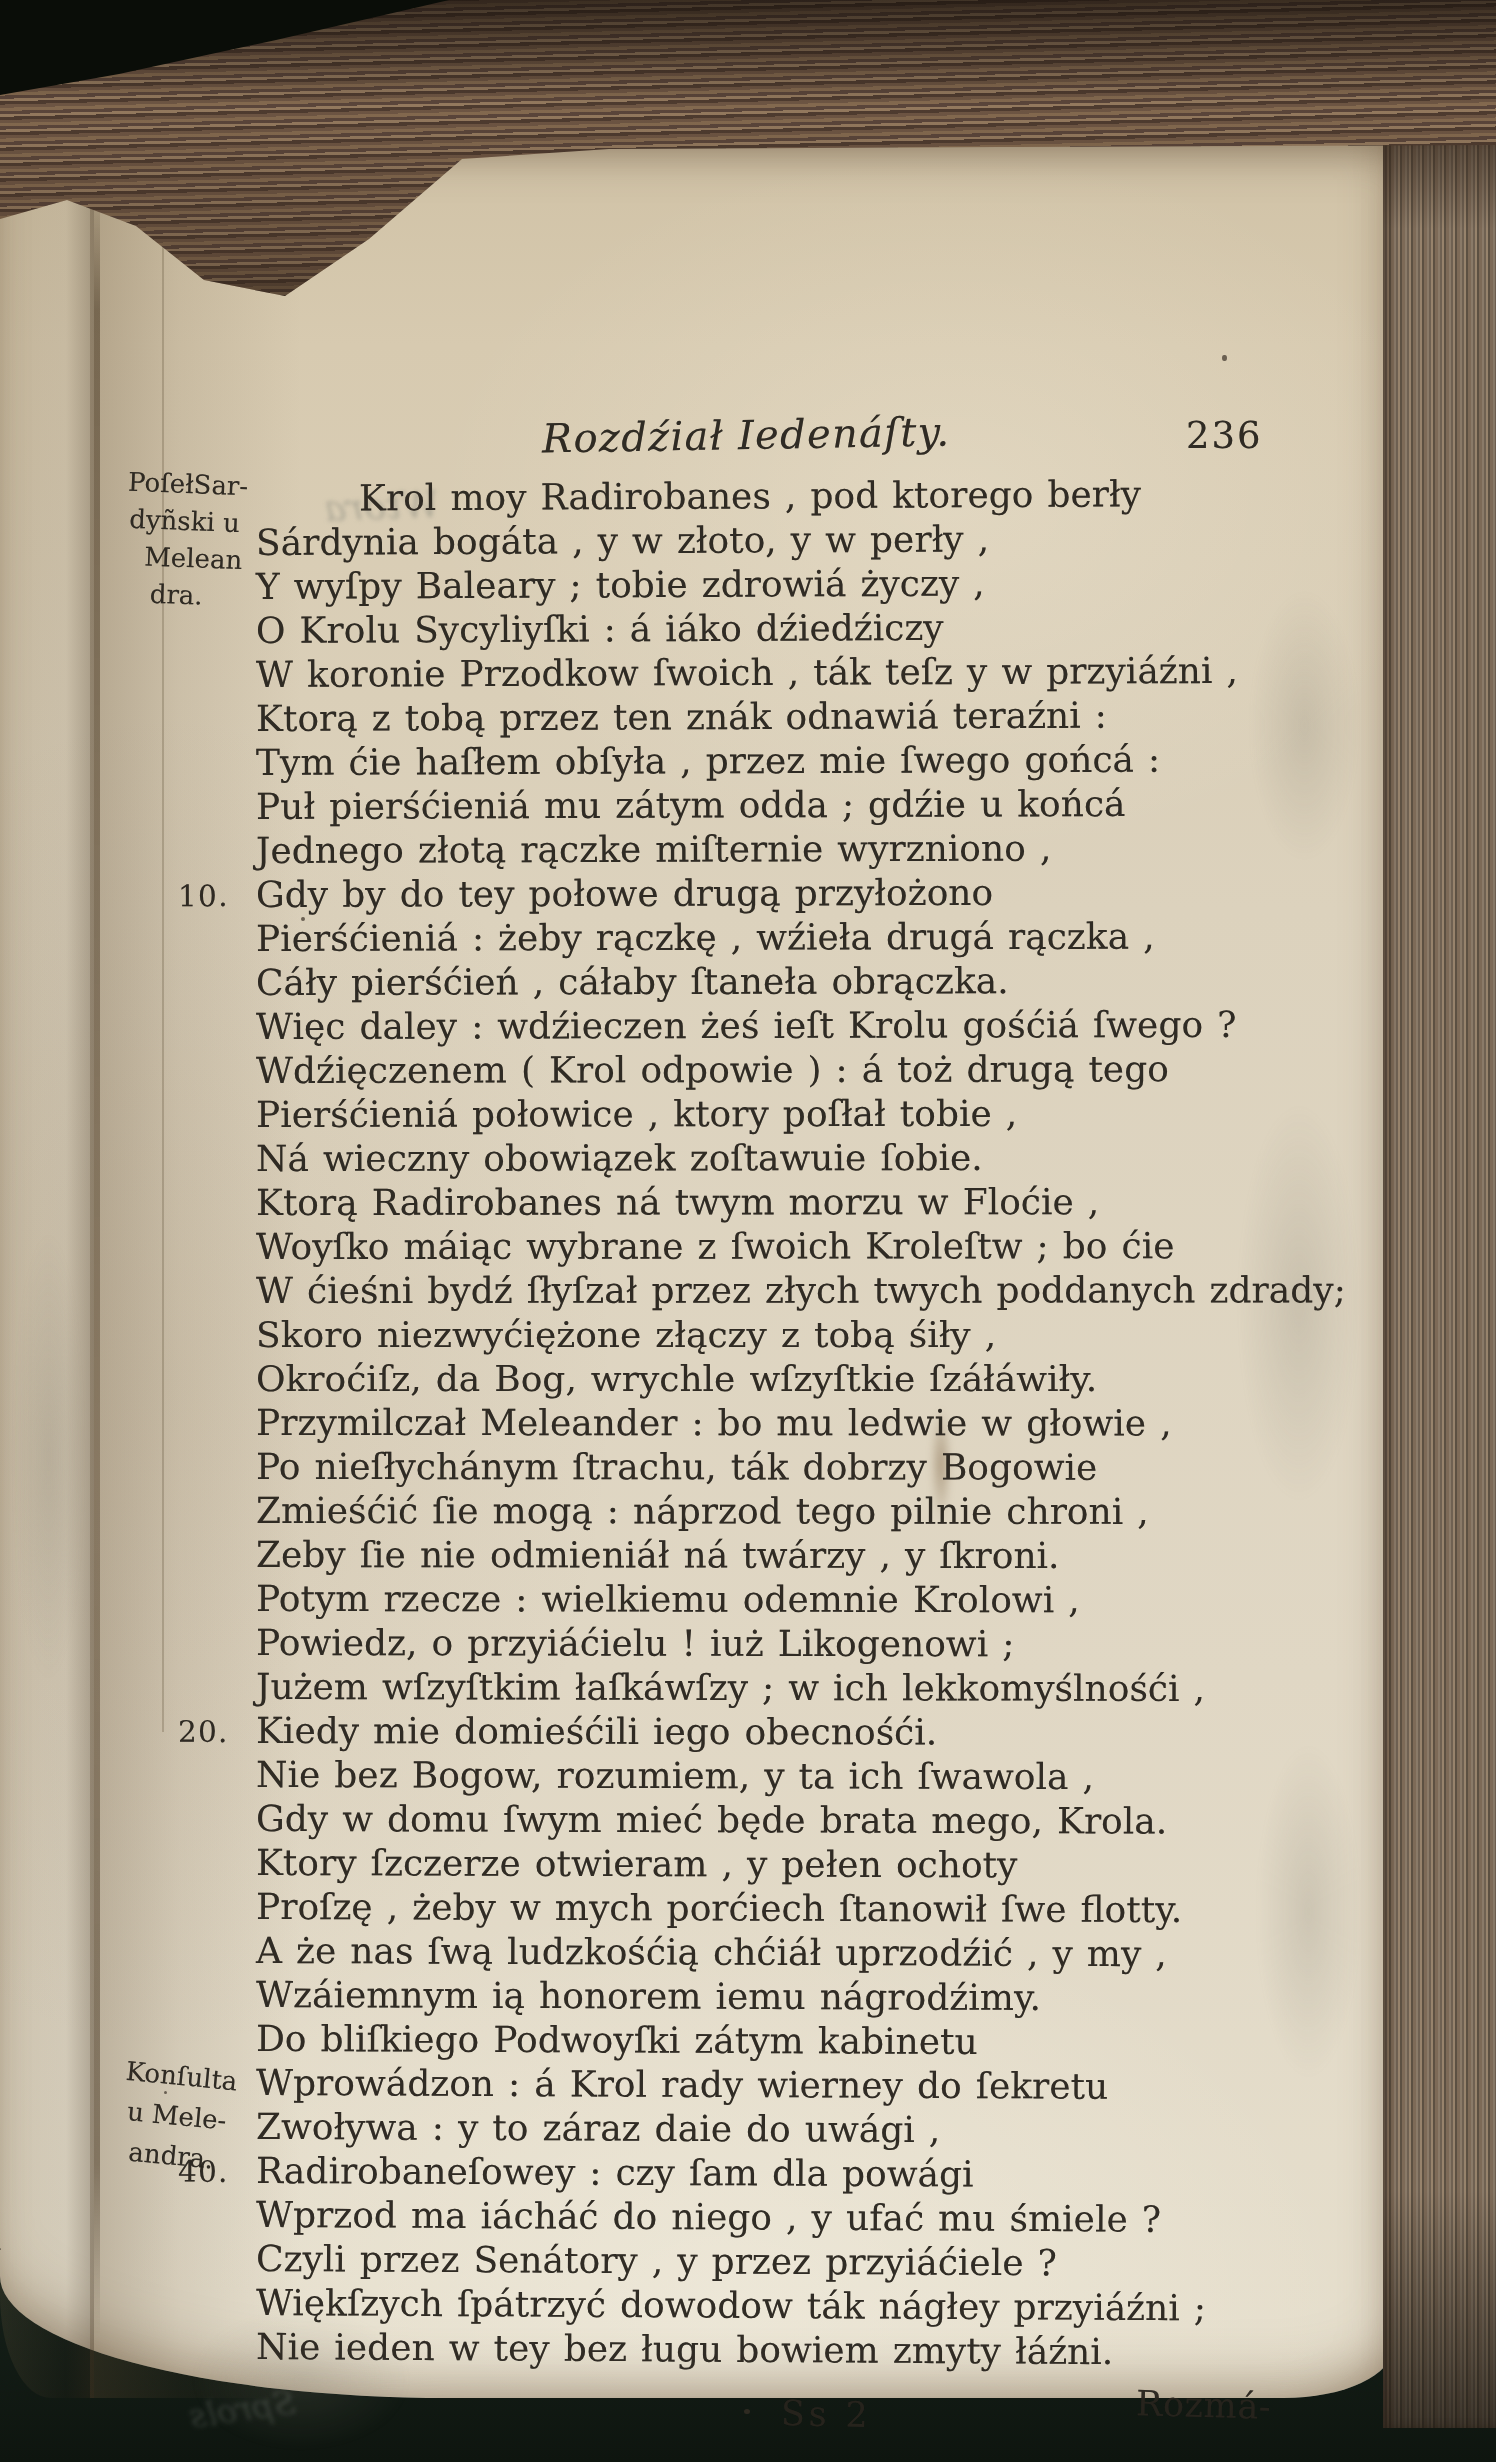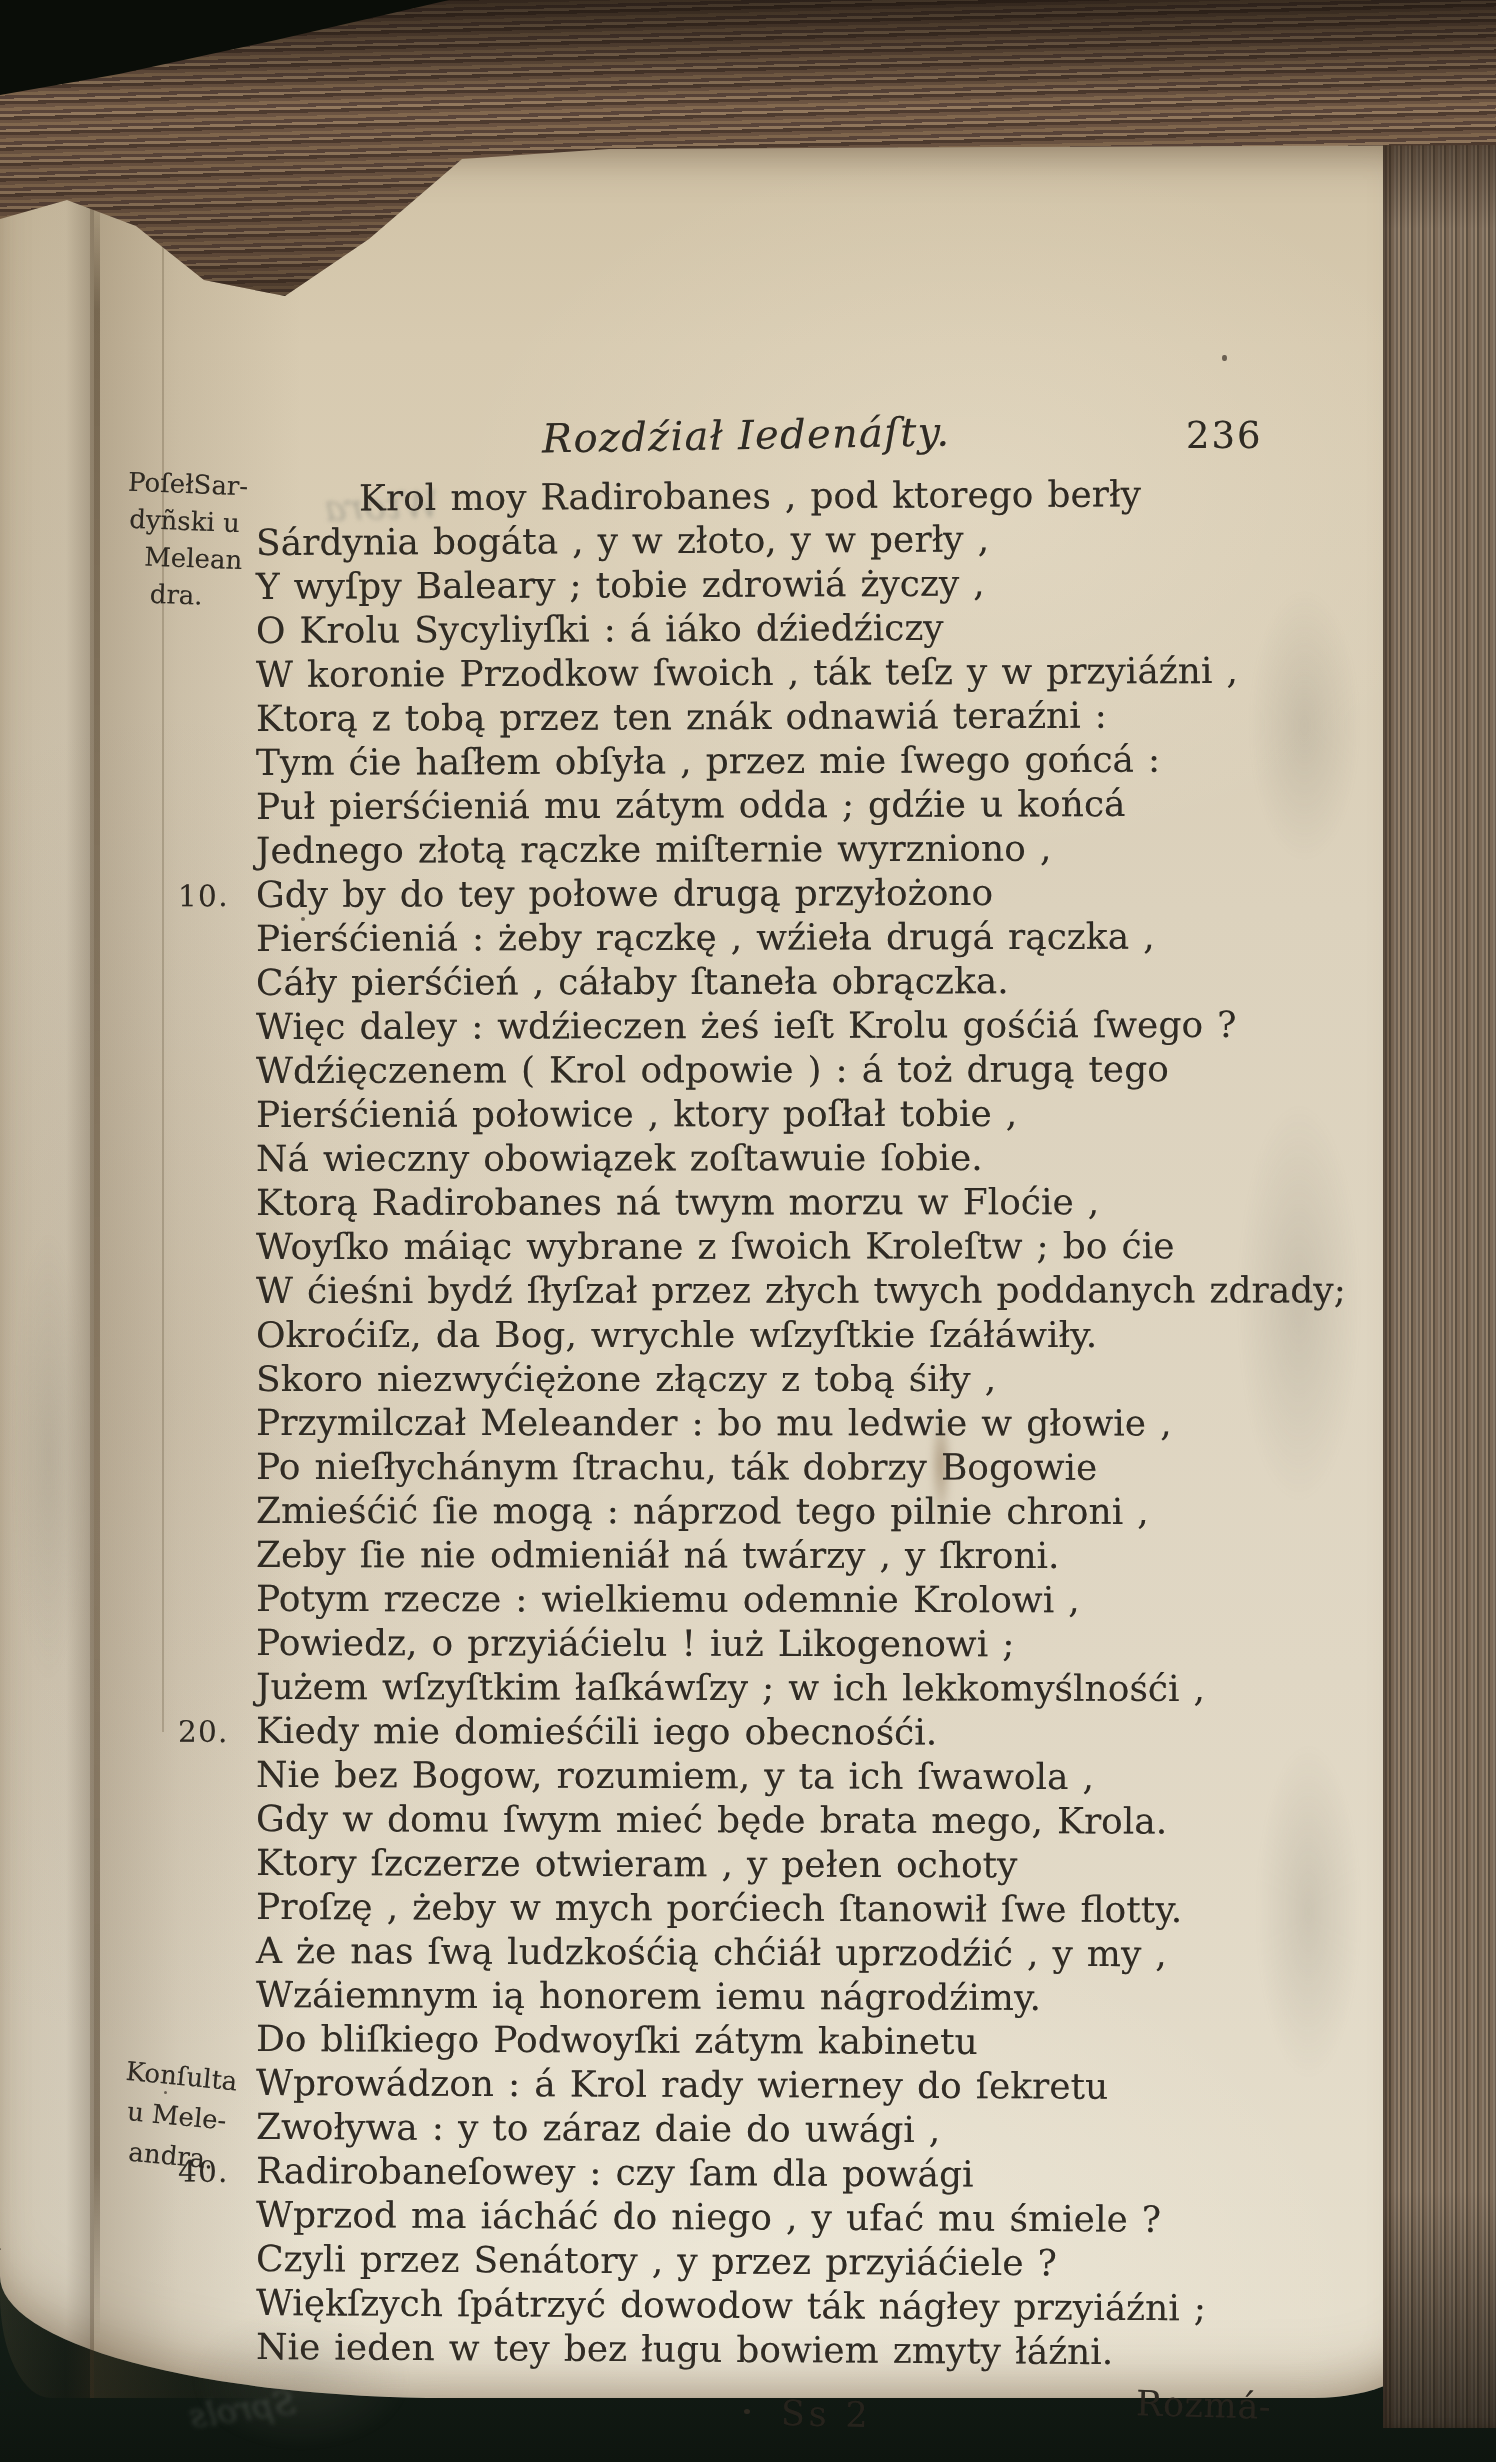--- a/index.html
+++ b/index.html
@@ -16,21 +16,21 @@
     background:
       radial-gradient(834px 577px at 68% 16%, rgba(255,250,236,.22), transparent 62%),
       radial-gradient(641px 962px at 12% 55%, rgba(140,115,80,.12), transparent 70%),
       radial-gradient(962px 641px at 52% 96%, rgba(255,252,242,.30), transparent 65%),
       linear-gradient(180deg,#d0c2a6 0,#d7cab0 9%,#dcd2bd 34%,#e0d7c4 68%,#e6dfcd 100%);
     border-bottom-left-radius:449px 122px;
     border-bottom-right-radius:109px 51px;
     box-shadow:
       inset 0 29.5px 45px -22px rgba(80,60,40,.55),
       inset -23px 0 45px -16.7px rgba(120,95,70,.38),
-      inset 0 -38px 58px -29.5px rgba(110,88,60,.5); padding-left: 30px;}
+      inset 0 -38px 58px -29.5px rgba(110,88,60,.5);}
 
   
   .gutter-shade{position:absolute;left:90px;top:0;width:212px;height:100%;
     background:linear-gradient(90deg, rgba(96,76,50,.30), rgba(96,76,50,.12) 42%, transparent 100%);}
   .crease-line{position:absolute;left:94px;top:38px;width:5.8px;height:2155px;
     background:linear-gradient(180deg, transparent 0, rgba(70,54,34,.55) 6%, rgba(82,64,42,.45) 60%, rgba(70,54,34,.5) 92%, transparent);
     filter:blur(0.6px);}
   .crease-line2{position:absolute;left:162px;top:51px;width:1.9px;height:1539px;
     background:rgba(95,78,55,.28);filter:blur(0.6px);}
   .strip-shade{position:absolute;left:0;top:0;width:94px;height:100%;
@@ -158,22 +158,22 @@
         <div class="line" style="transform: rotate(-0.165deg);"><span class="marker">10.</span><span>Gdy by do tey połowe drugą przyłożono</span></div>
         <div class="line" style="transform: rotate(-0.15deg);"><span>Pierśćieniá : żeby rączkę , wźieła drugá rączka ,</span></div>
         <div class="line" style="transform: rotate(-0.135deg);"><span>Cáły pierśćień , cáłaby ſtaneła obrączka.</span></div>
         <div class="line" style="transform: rotate(-0.12deg);"><span>Więc daley : wdźieczen żeś ieſt Krolu gośćiá ſwego ?</span></div>
         <div class="line" style="transform: rotate(-0.105deg);"><span>Wdźięczenem ( Krol odpowie ) : á toż drugą tego</span></div>
         <div class="line" style="transform: rotate(-0.09deg);"><span>Pierśćieniá połowice , ktory poſłał tobie ,</span></div>
         <div class="line" style="transform: rotate(-0.075deg);"><span>Ná wieczny obowiązek zoſtawuie ſobie.</span></div>
         <div class="line" style="transform: rotate(-0.06deg);"><span>Ktorą Radirobanes ná twym morzu w Floćie ,</span></div>
         <div class="line" style="transform: rotate(-0.045deg);"><span>Woyſko máiąc wybrane z ſwoich Kroleſtw ; bo ćie</span></div>
         <div class="line" style="transform: rotate(-0.03deg);"><span>W ćieśni bydź ſłyſzał  przez złych twych poddanych zdrady;</span></div>
+        <div class="line" style="transform: rotate(0deg);"><span>Skoro niezwyćiężone złączy z tobą śiły ,</span></div>
         <div class="line" style="transform: rotate(0.015deg);"><span>Okroćiſz, da Bog, wrychle wſzyſtkie ſzáłáwiły.</span></div>
-        <div class="line" style="transform: rotate(0deg);"><span>Skoro niezwyćiężone złączy z tobą śiły ,</span></div>
         <div class="line" style="transform: rotate(0.03deg);"><span>Przymilczał Meleander : bo mu ledwie w głowie ,</span></div>
         <div class="line" style="transform: rotate(0.045deg);"><span>Po nieſłychánym ſtrachu, ták dobrzy Bogowie</span></div>
         <div class="line" style="transform: rotate(0.06deg);"><span>Zmieśćić ſie mogą : náprzod tego pilnie chroni ,</span></div>
         <div class="line" style="transform: rotate(0.075deg);"><span>Zeby ſie nie odmieniáł ná twárzy , y ſkroni.</span></div>
         <div class="line" style="transform: rotate(0.09deg);"><span>Potym rzecze : wielkiemu odemnie Krolowi ,</span></div>
         <div class="line" style="transform: rotate(0.105deg);"><span>Powiedz, o przyiáćielu ! iuż Likogenowi ;</span></div>
         <div class="line" style="transform: rotate(0.12deg);"><span>Jużem wſzyſtkim łaſkáwſzy ; w ich lekkomyślnośći ,</span></div>
         <div class="line" style="transform: rotate(0.135deg);"><span class="marker">20.</span><span>Kiedy mie domieśćili iego obecnośći.</span></div>
         <div class="line" style="transform: rotate(0.15deg);"><span>Nie bez Bogow, rozumiem, y ta ich ſwawola ,</span></div>
         <div class="line" style="transform: rotate(0.165deg);"><span>Gdy w domu ſwym mieć będe brata mego, Krola.</span></div>

